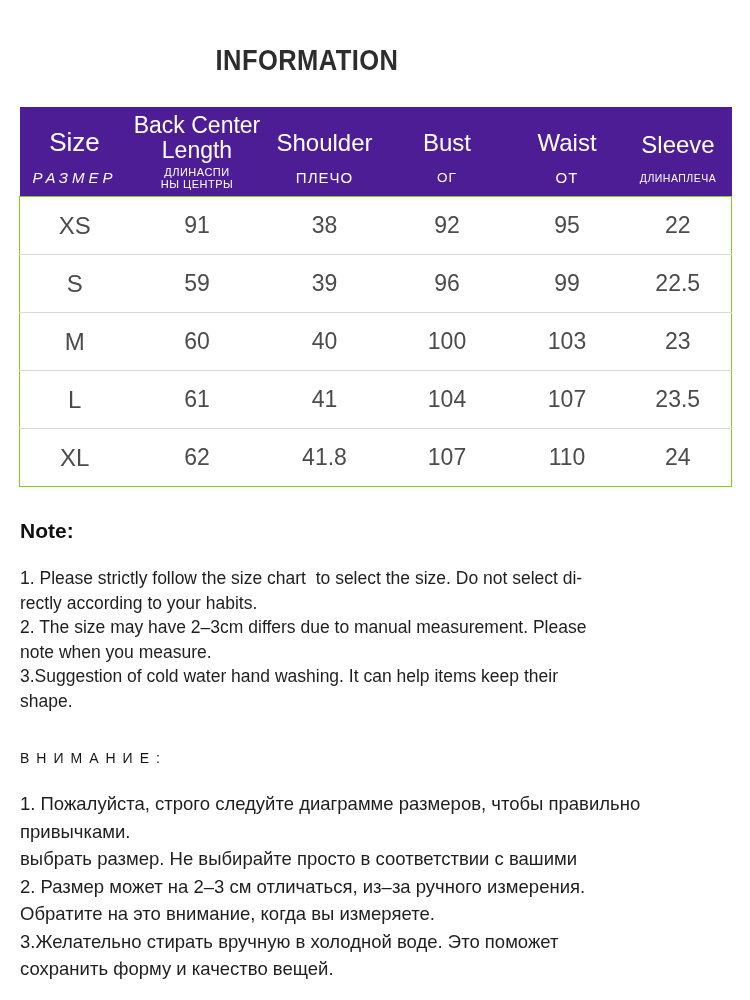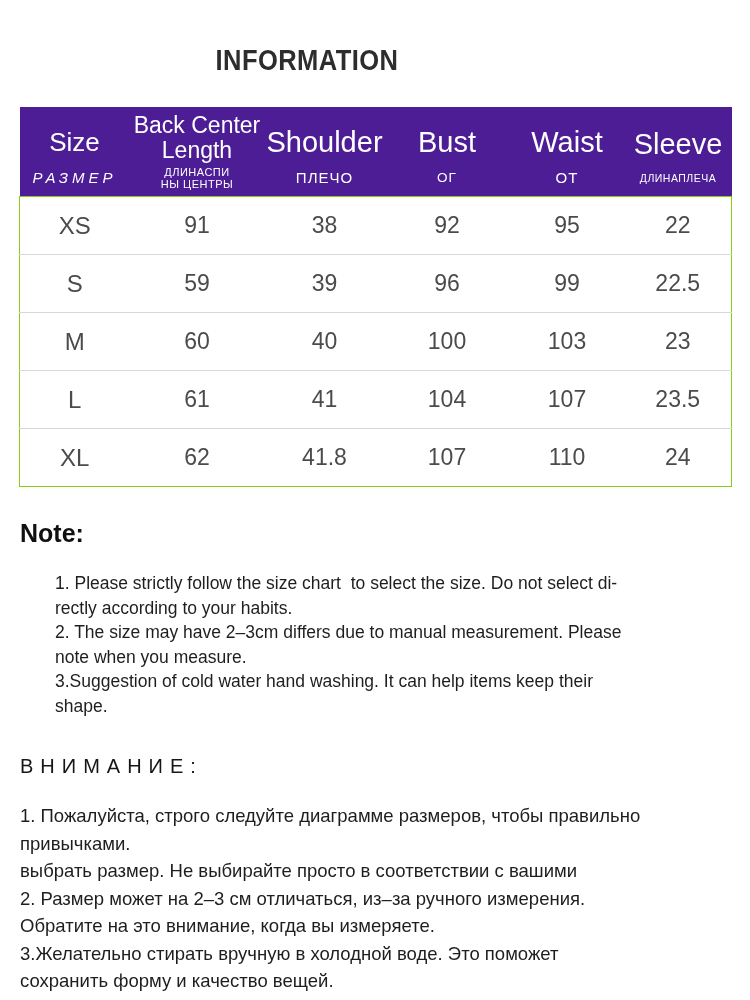--- a/index.html
+++ b/index.html
@@ -8,40 +8,40 @@
 
   .title{margin:0;padding-top:44px;text-align:center;font-size:29px;font-weight:700;
          color:#2d2d2d;letter-spacing:0.5px;}
   .title span{display:inline-block;transform:scaleX(0.88);}
 
   table.size-chart{margin-left:19px;margin-top:30px;width:712px;border-collapse:collapse;table-layout:fixed;}
   thead tr{background:#4c1d95;}
   th{padding:0;font-weight:400;color:#ffffff;vertical-align:middle;}
   .th-wrap{display:flex;flex-direction:column;align-items:center;justify-content:center;height:89px;}
   .th-en{display:flex;flex-direction:column;justify-content:center;align-items:center;height:50px;
-         font-size:29px;line-height:25px;}
+         font-size:24px;line-height:25px;}
   .th-en.big{font-size:26px;}
   .th-en.two{font-size:23px;line-height:25px;}
   .th-ru{margin-top:3px;font-size:15px;line-height:16px;letter-spacing:1px;}
   .th-ru.spaced{letter-spacing:4px;font-style:italic;}
   .th-ru.tiny{font-size:11px;line-height:12px;letter-spacing:0.5px;}
   .th-ru.micro{font-size:10.5px;line-height:12px;letter-spacing:0.5px;}
   .th-ru.og{font-size:13.5px;}
 
   tbody{border:1px solid #84cc16;}
   tbody td{height:57px;text-align:center;vertical-align:middle;
            font-size:23px;color:#4b4b4b;border-top:1px solid #d8d8d8;padding:0;}
   tbody tr:first-child td{border-top:none;}
   tbody td.size-col{font-size:24px;}
 
   .notes{margin:32px 20px 0 20px;}
-  .note-heading{margin:0;font-size:25px;font-weight:700;color:#101010;}
-  .note-lines-en{margin-top:23px;margin-left:35px;}
+  .note-heading{margin:0;font-size:21px;font-weight:700;color:#101010;}
+  .note-lines-en{margin-top:23px;}
   .note-line{font-size:17.5px;line-height:24.5px;color:#1e1e1e;white-space:pre;}
-  .ru-heading{margin:37px 0 0 0;font-size:20px;font-weight:400;color:#161616;letter-spacing:7px;}
+  .ru-heading{margin:37px 0 0 0;font-size:14px;font-weight:400;color:#161616;letter-spacing:7px;}
   .note-lines-ru{margin-top:24px;}
   .note-line.ru{font-size:18.5px;line-height:27.5px;}
 </style>
 </head>
 <body>
 
 <div class="page">
 
   <h1 class="title"><span>INFORMATION</span></h1>
 

